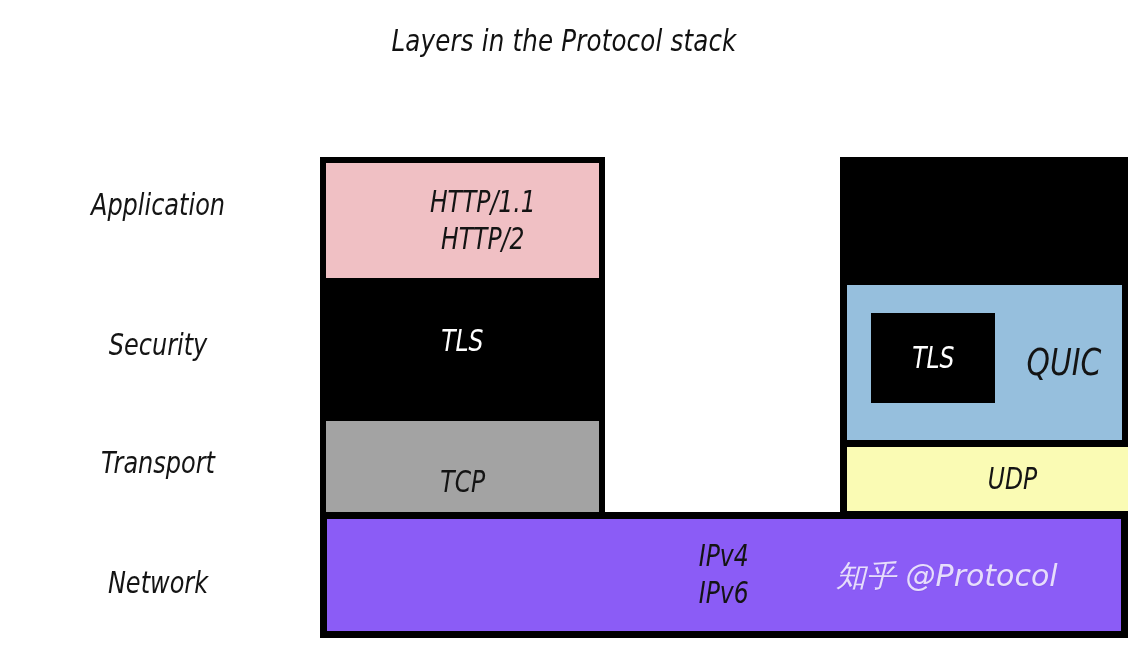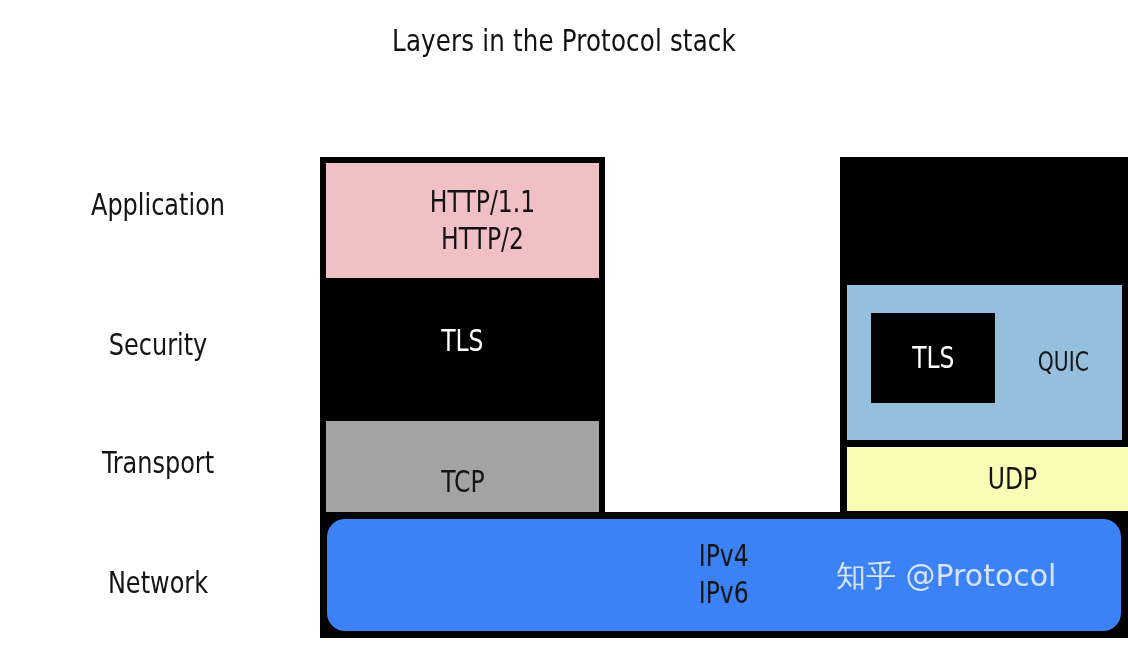--- a/index.html
+++ b/index.html
@@ -11,20 +11,21 @@
     width: 1128px;
     height: 648px;
     overflow: hidden;
     font-family: "DejaVu Sans Condensed", "Liberation Sans Narrow", "Liberation Sans", sans-serif;
     color: #0c0c0c;
     position: relative;
   }
   .canvas {
     position: absolute;
     inset: 0;
+    font-style: italic;
   }
 
   
   .title {
     position: absolute;
     left: 0;
     top: 22px;
     width: 1128px;
     text-align: center;
     font-size: 31px;
@@ -117,38 +118,37 @@
   }
   #quic-label {
     position: absolute;
     left: 158px;
     top: 0;
     width: 117px;
     height: 155px;
     display: flex;
     align-items: center;
     justify-content: center;
-    font-size: 26px;
+    font-size: 38px;
     color: #141414;
   }
 
   
   #network-frame {
     left: 320px;
     top: 512px;
     width: 808px;
     height: 126px;
   }
   #network-cell {
     left: 327px;
     top: 519px;
     width: 794px;
     height: 112px;
-    background: #3b82f6;
-    border-radius: 18px;
+    background: #8b5cf6;
   }
 
   
   #watermark {
     position: absolute;
     left: 836px;
     top: 556px;
     font-size: 30px;
     color: rgba(255,255,255,0.80);
     text-shadow: 0 1px 1px rgba(0,0,0,0.06);

